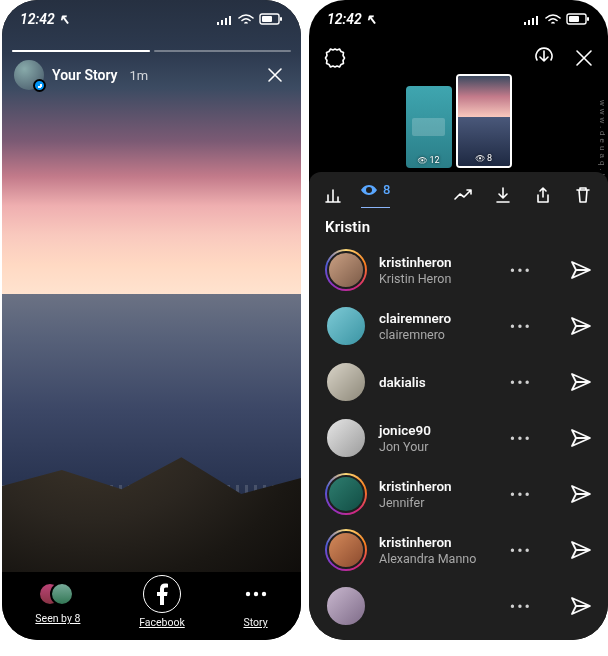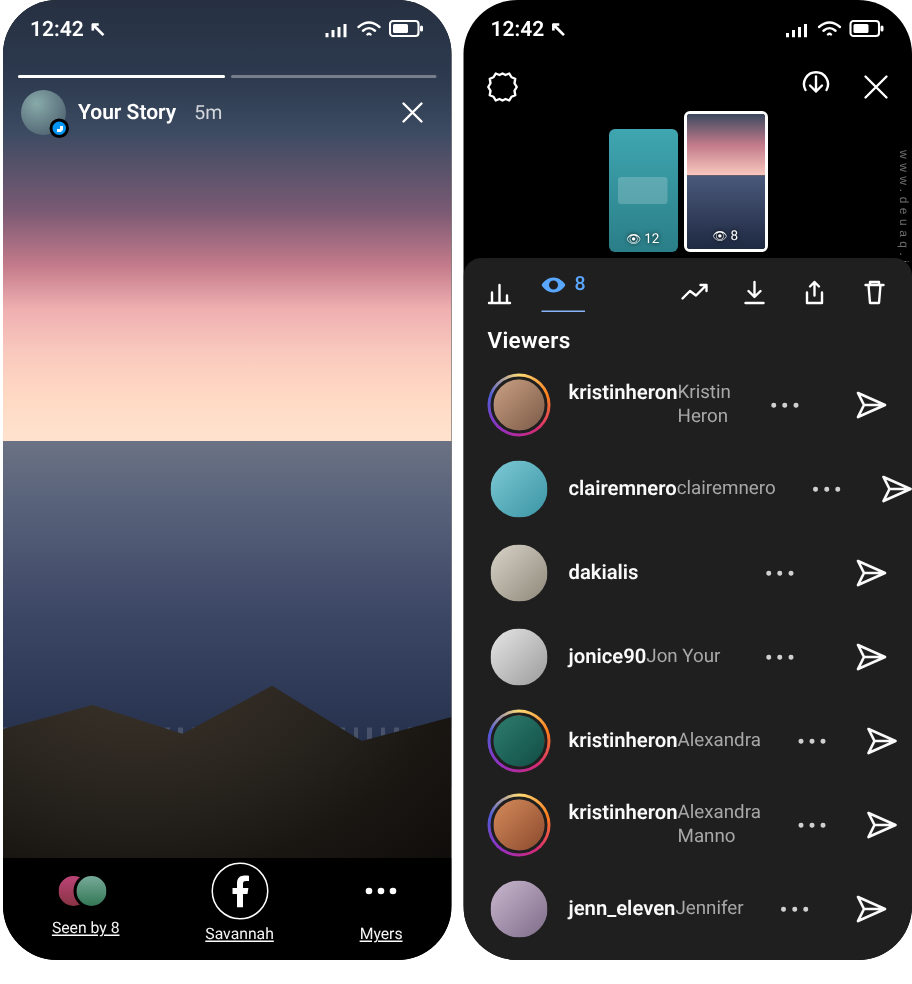--- a/index.html
+++ b/index.html
@@ -4,21 +4,21 @@
 <style>
   * { margin: 0; padding: 0; box-sizing: border-box; font-family: -apple-system, BlinkMacSystemFont, "Segoe UI", Roboto, Helvetica, Arial, sans-serif; -webkit-font-smoothing: antialiased; }
   body { background: #fff; width: 608px; height: 656px; overflow: hidden; position: relative; }
   .stage { width: 608px; height: 656px; display: flex; gap: 8px; align-items: flex-start; }
 
   .phone { width: 300px; height: 640px; background: #000; border-radius: 36px; position: relative; overflow: hidden; color: #fff; }
   .phone.left  { margin-left: 2px; }
   .phone.right { }
 
   
-  .status { position: absolute; top: 0; left: 0; right: 0; height: 38px; display: flex; justify-content: space-between; align-items: center; padding: 0 18px; font-size: 14px; font-weight: 600; z-index: 40; }
+  .status { position: absolute; top: 0; left: 0; right: 0; height: 38px; display: flex; justify-content: space-between; align-items: center; padding: 0 18px; font-size: 14px; font-weight: 600; z-index: 40; font-style: italic; }
   .status .icons { display: flex; gap: 5px; align-items: center; }
 
   
   .story-bg { position: absolute; inset: 0; }
   .sky { position: absolute; left:0; right:0; top:0; height: 46%;
     background: linear-gradient(to bottom,
       #263041 0%, #2d3a4f 18%, #3c4b62 30%, #7b5a74 48%,
       #c27a8a 60%, #efafb0 70%, #f9c9be 80%, #ffd9c3 90%, #ffe3cf 100%); }
   .sea { position:absolute; left:0; right:0; top:46%; height:36%;
     background: linear-gradient(to bottom,#6b7284 0%, #58627a 18%, #3c4766 50%, #2a3552 80%, #1e2942 100%); }
@@ -67,21 +67,21 @@
   .sheet-tabs .tab { display:flex; align-items:center; gap:6px; font-size:13px; color:#8ab4f8; padding-bottom:10px;}
   .sheet-tabs .tab.sel { border-bottom:1.5px solid #8ab4f8; }
   .sheet-tabs .spacer { flex:1; }
   .sheet-tabs .act { color:#eee; display:flex; width:22px; justify-content:center;}
   .section-title { font-size:15px; font-weight:600; padding:10px 16px 6px; letter-spacing:.2px;}
   .viewer-list { flex:1; overflow:hidden; }
   .viewer { display:flex; align-items:center; gap:12px; padding:7px 16px; }
   .vavatar { width:42px; height:42px; border-radius:50%; flex:none; position:relative; }
   .vavatar.ring { padding:2px; background: conic-gradient(#feda75,#fa7e1e,#d62976,#962fbf,#4f5bd5,#feda75); }
   .vavatar .inner { width:100%; height:100%; border-radius:50%; border:2px solid #1f1f1f; }
-  .vname { display:flex; line-height:1.25; }
+  .vname { display:flex; flex-direction:column; line-height:1.25; }
   .vname .u { font-size:13.5px; font-weight:600; color:#fafafa;}
   .vname .d { font-size:12.5px; color:#a8a8a8;}
   .vspacer { flex:1; }
   .vdots { color:#d0d0d0; font-size:16px; letter-spacing:2px; }
   .vsend { display:flex; align-items:center; }
 
   svg { display:block; }
   .white { stroke:#fff; fill:none; stroke-width:1.6; stroke-linecap:round; stroke-linejoin:round; }
   .thin  { stroke:#fff; fill:none; stroke-width:1.4; stroke-linecap:round; stroke-linejoin:round; }
 
@@ -119,21 +119,21 @@
     <div class="story-top">
       <div class="progress">
         <div class="seg filled"></div>
           <div class="seg"></div>
       </div>
       <div class="story-header">
         <div class="avatar">
             <div class="plus"></div>
           </div>
         <span class="story-title">Your Story</span>
-        <span class="story-age">5m</span>
+        <span class="story-age">1m</span>
         <div class="story-close">
           <svg width="18" height="18">
               <path class="white" d="M3 3 L15 15 M15 3 L3 15"></path>
             </svg>
         </div>
       </div>
     </div>
 
     <div class="story-bottom">
       <div class="sb-item">
@@ -142,31 +142,31 @@
             <div class="a a2"></div>
           </div>
         <span>Seen by 8</span>
       </div>
       <div class="sb-item">
         <div class="sb-icon">
           <svg width="14" height="22">
               <path fill="#fff" d="M9 22V13h3l.6-4H9V6.4C9 5.2 9.3 4.4 11 4.4h2V.8C12.6.7 11.4.6 10 .6 7 .6 5 2.4 5 5.8V9H2v4h3v9h4z"></path>
             </svg>
         </div>
-        <span>Savannah</span>
+        <span>Facebook</span>
       </div>
       <div class="sb-item">
         <div style="height:38px;display:flex;align-items:center;">
           <svg width="24" height="6">
               <circle cx="4" cy="3" r="2.2" fill="#fff"></circle>
               <circle cx="12" cy="3" r="2.2" fill="#fff"></circle>
               <circle cx="20" cy="3" r="2.2" fill="#fff"></circle>
             </svg>
         </div>
-        <span>Myers</span>
+        <span>Story</span>
       </div>
     </div>
   </div>
 
   <div class="phone right">
 
     <div class="status">
       <div><span>12:42</span> <span>↖</span></div>
       <div class="icons">
         <svg width="17" height="11">
@@ -244,21 +244,21 @@
           <svg width="16" height="18">
               <path class="white" d="M8 11V2 M5 5l3-3 3 3 M3 9v7h10V9"></path>
             </svg>
         </div>
         <div class="act">
           <svg width="16" height="18">
               <path class="white" d="M2 4h12 M5 4V2h6v2 M4 4l1 12h6l1-12"></path>
             </svg>
         </div>
       </div>
-      <div class="section-title">Viewers</div>
+      <div class="section-title">Kristin</div>
       <div class="viewer-list" id="viewerList">
           <div class="viewer">
             <div class="vavatar ring">
               <div class="inner" style="background:linear-gradient(135deg,#caa083,#7b5a47)"></div>
             </div>
             <div class="vname">
               <span class="u">kristinheron</span>
               <span class="d">Kristin Heron</span>
             </div>
             <div class="vspacer"></div>
@@ -319,21 +319,21 @@
                 <path fill="none" stroke="#fafafa" stroke-width="1.8" stroke-linejoin="round" d="M2 2 L20 10 L2 18 L6 10 Z M6 10 H20"></path>
               </svg>
             </div>
           </div>
           <div class="viewer">
             <div class="vavatar ring">
               <div class="inner" style="background:linear-gradient(135deg,#2e7d6f,#114d44)"></div>
             </div>
             <div class="vname">
               <span class="u">kristinheron</span>
-              <span class="d">Alexandra</span>
+              <span class="d">Jennifer</span>
             </div>
             <div class="vspacer"></div>
             <div class="vdots">•••</div>
             <div style="width:14px"></div>
             <div class="vsend">
               <svg width="22" height="20">
                 <path fill="none" stroke="#fafafa" stroke-width="1.8" stroke-linejoin="round" d="M2 2 L20 10 L2 18 L6 10 Z M6 10 H20"></path>
               </svg>
             </div>
           </div>
@@ -351,24 +351,20 @@
             <div class="vsend">
               <svg width="22" height="20">
                 <path fill="none" stroke="#fafafa" stroke-width="1.8" stroke-linejoin="round" d="M2 2 L20 10 L2 18 L6 10 Z M6 10 H20"></path>
               </svg>
             </div>
           </div>
           <div class="viewer">
             <div class="vavatar">
               <div class="inner" style="background:linear-gradient(135deg,#c9b8cf,#7e6b88)"></div>
             </div>
-            <div class="vname">
-              <span class="u">jenn_eleven</span>
-              <span class="d">Jennifer</span>
-            </div>
             <div class="vspacer"></div>
             <div class="vdots">•••</div>
             <div style="width:14px"></div>
             <div class="vsend">
               <svg width="22" height="20">
                 <path fill="none" stroke="#fafafa" stroke-width="1.8" stroke-linejoin="round" d="M2 2 L20 10 L2 18 L6 10 Z M6 10 H20"></path>
               </svg>
             </div>
           </div>
           <div class="viewer">

